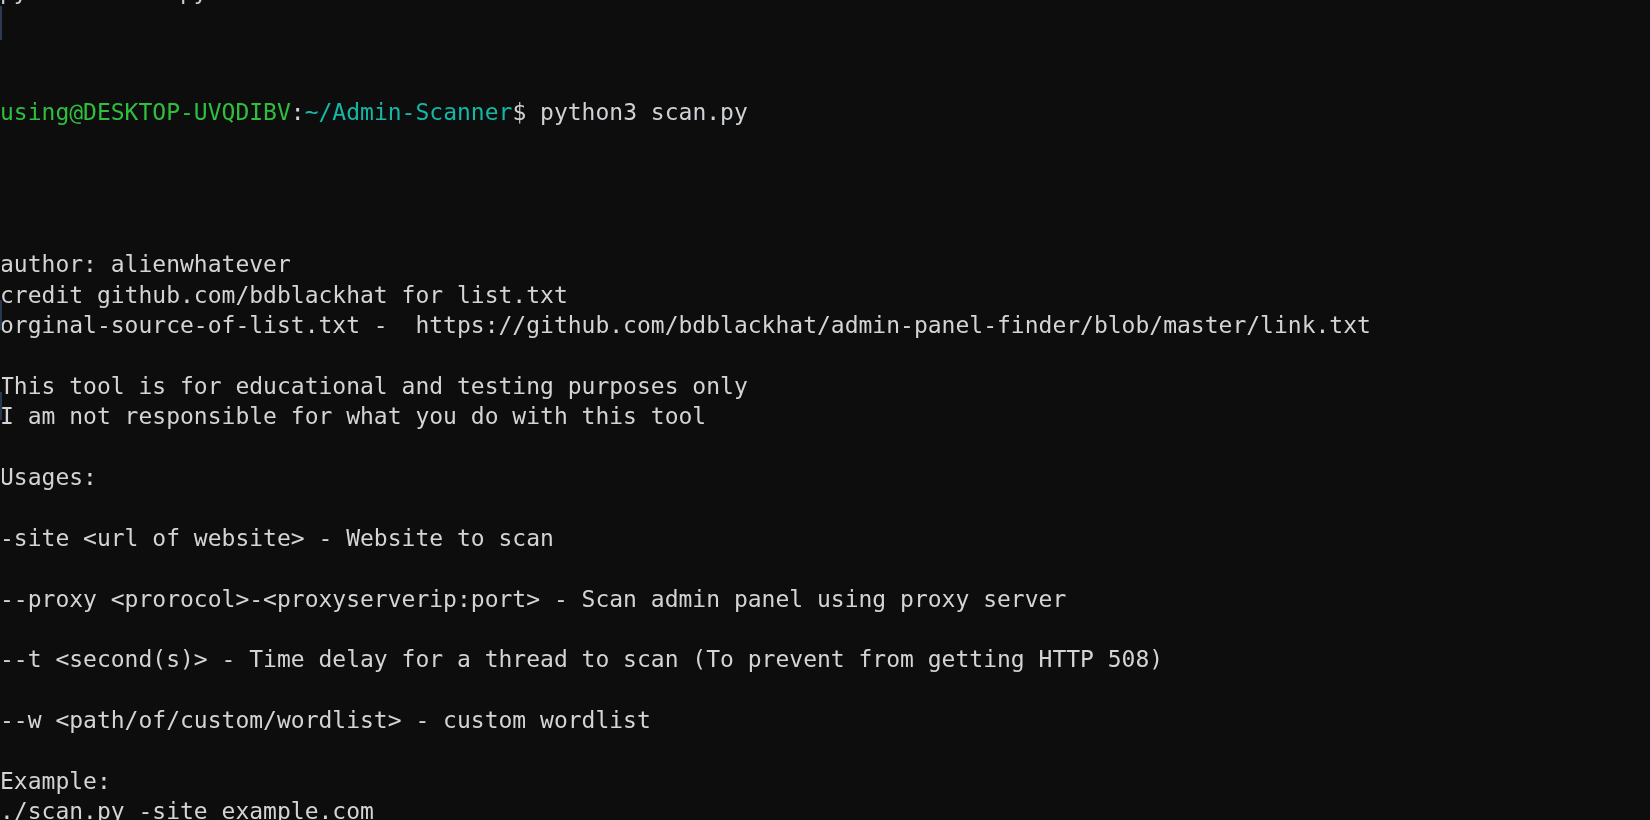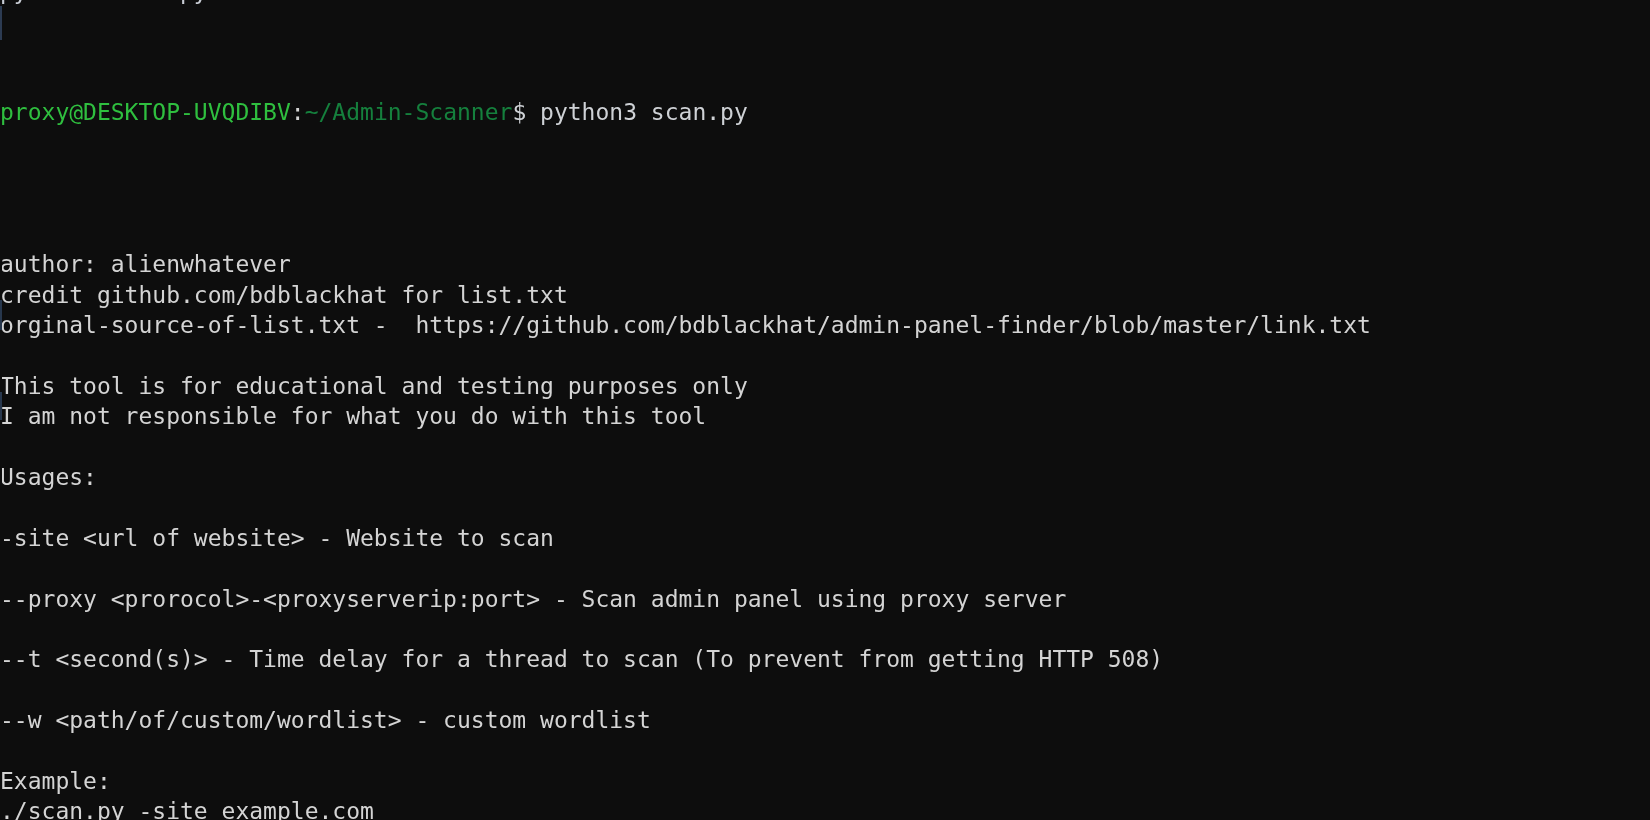--- a/index.html
+++ b/index.html
@@ -76,33 +76,33 @@
     line-height: 30.4px;
     min-height: 30.4px;
   }
 
   .blank { height: 30.4px; line-height: 30.4px; }
 
   .seg { white-space: pre; }
 
   .c-user  { color: #2fbf3f; }
   .c-punct { color: #d4d4d4; }
-  .c-path  { color: #15803d; }
+  .c-path  { color: #14b8a6; }
   .c-cmd   { color: #cfd2d6; }
 </style>
 </head>
 <body>
 
 <div id="terminal">
 
   <div class="left-edge"></div>
 
   <div class="top-remnant">python3 scan.py</div>
 
   <div class="screen">
 
-    <div class="line"><span class="seg c-user">proxy@DESKTOP-UVQDIBV</span><span class="seg c-punct">:</span><span class="seg c-path">~/Admin-Scanner</span><span class="seg c-cmd">$</span><span class="seg c-cmd"> python3 scan.py</span></div>
+    <div class="line"><span class="seg c-user">using@DESKTOP-UVQDIBV</span><span class="seg c-punct">:</span><span class="seg c-path">~/Admin-Scanner</span><span class="seg c-cmd">$</span><span class="seg c-cmd"> python3 scan.py</span></div>
 
     <div id="output"><div class="line blank">&nbsp;</div><div class="line">author: alienwhatever</div><div class="line">credit github.com/bdblackhat for list.txt</div><div class="line">orginal-source-of-list.txt -  https://github.com/bdblackhat/admin-panel-finder/blob/master/link.txt</div><div class="line blank">&nbsp;</div><div class="line">This tool is for educational and testing purposes only</div><div class="line">I am not responsible for what you do with this tool</div><div class="line blank">&nbsp;</div><div class="line">Usages:</div><div class="line blank">&nbsp;</div><div class="line">-site &lt;url of website&gt; - Website to scan</div><div class="line blank">&nbsp;</div><div class="line">--proxy &lt;prorocol&gt;-&lt;proxyserverip:port&gt; - Scan admin panel using proxy server</div><div class="line blank">&nbsp;</div><div class="line">--t &lt;second(s)&gt; - Time delay for a thread to scan (To prevent from getting HTTP 508)</div><div class="line blank">&nbsp;</div><div class="line">--w &lt;path/of/custom/wordlist&gt; - custom wordlist</div><div class="line blank">&nbsp;</div><div class="line">Example:</div><div class="line">./scan.py -site example.com</div></div>
 
   </div>
 
 </div>
 
 </body></html>

